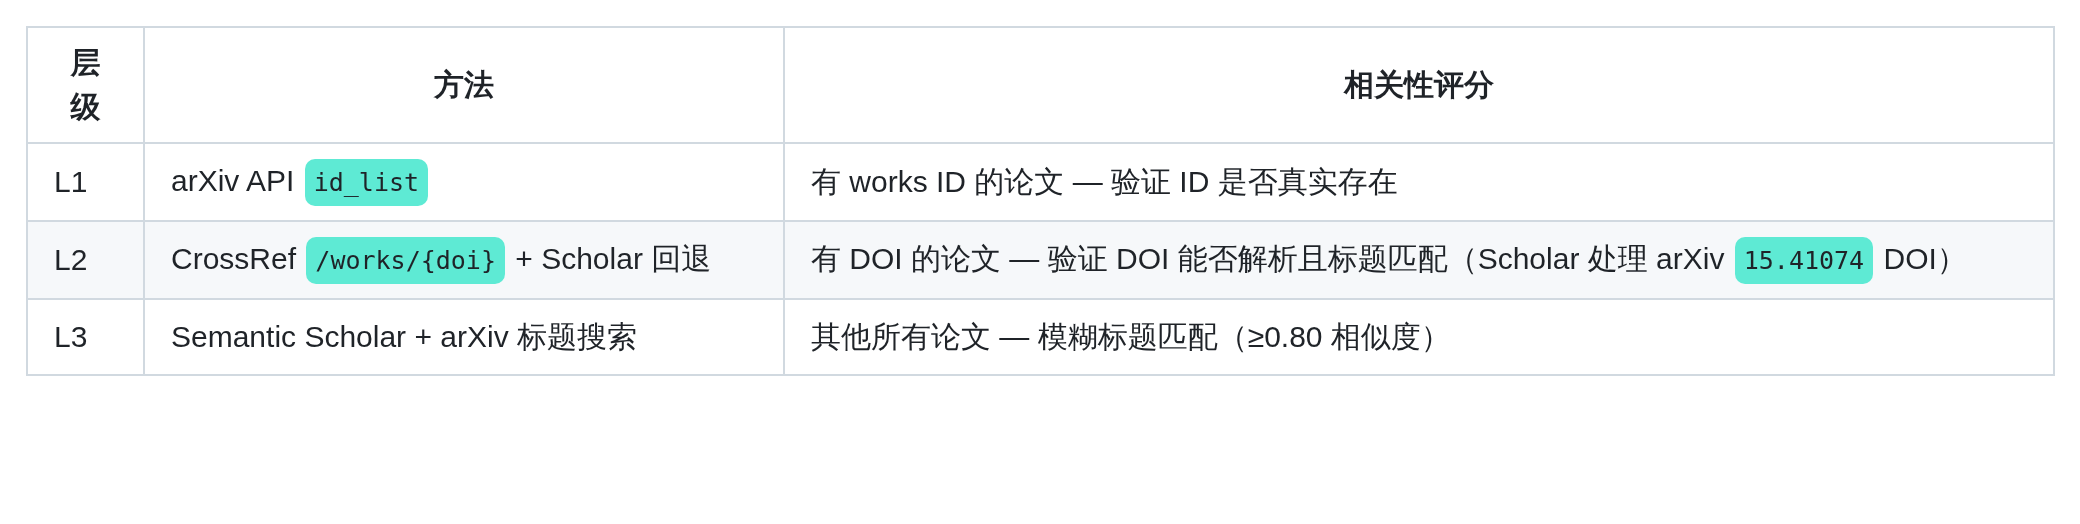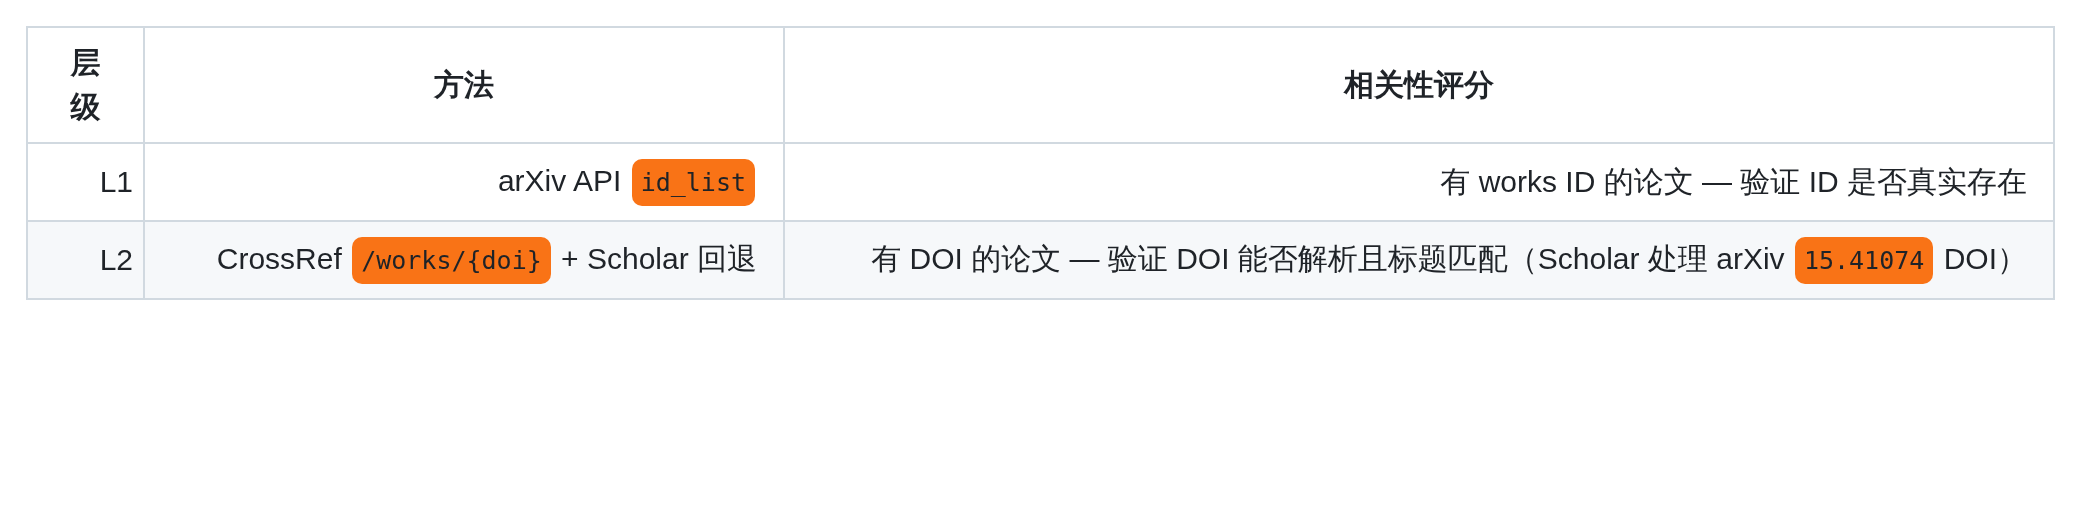--- a/index.html
+++ b/index.html
@@ -25,21 +25,21 @@
       width: 2029px;
       table-layout: fixed;
       font-size: 30px;
       line-height: 46px;
     }
     table.doc-table th,
     table.doc-table td {
       border: 2px solid #d1d9e0;
       padding: 14px 26px;
       vertical-align: middle;
-      text-align: right;
+      text-align: left;
       word-wrap: break-word;
     }
     table.doc-table th {
       font-weight: bold;
       text-align: center;
       height: 90px;
       padding-top: 12px;
       padding-bottom: 12px;
     }
     table.doc-table col.c1 { width: 117px; }
@@ -54,21 +54,21 @@
     table.doc-table tbody tr td { height: 44px; }
     th.level-head {
       line-height: 44px;
       padding-left: 10px;
       padding-right: 10px;
     }
     th.level-head span { display: block; }
     code.inline-code {
       font-family: "DejaVu Sans Mono", "Liberation Mono", monospace;
       font-size: 25px;
-      background: #f97316;
+      background: #5eead4;
       border-radius: 10px;
       padding: 9px 9px;
       margin: 0 2px;
       color: #1f2328;
       white-space: nowrap;
     }
   </style>
 </head>
 <body>
 
@@ -96,16 +96,21 @@
         <td><span>arXiv API </span><code class="inline-code">id_list</code></td>
         <td><span>有 works ID 的论文 — 验证 ID 是否真实存在</span></td>
       </tr>
 
       <tr>
         <td class="level">L2</td>
         <td><span>CrossRef </span><code class="inline-code">/works/{doi}</code><span> + Scholar 回退</span></td>
         <td><span>有 DOI 的论文 — 验证 DOI 能否解析且标题匹配（Scholar 处理 arXiv </span><code class="inline-code">15.41074</code><span> DOI）</span></td>
       </tr>
 
+      <tr>
+        <td class="level">L3</td>
+        <td><span>Semantic Scholar + arXiv 标题搜索</span></td>
+        <td><span>其他所有论文 — 模糊标题匹配（≥0.80 相似度）</span></td>
+      </tr>
 
     </tbody>
   </table>
 </div>
 
 </body></html>

